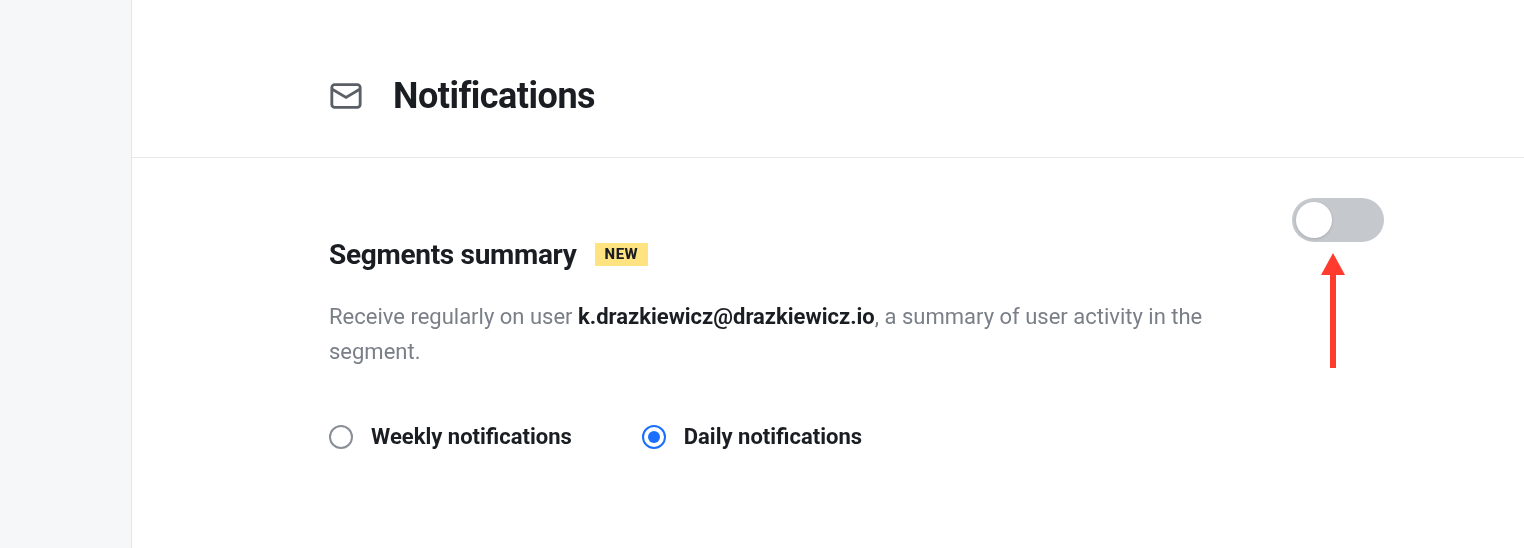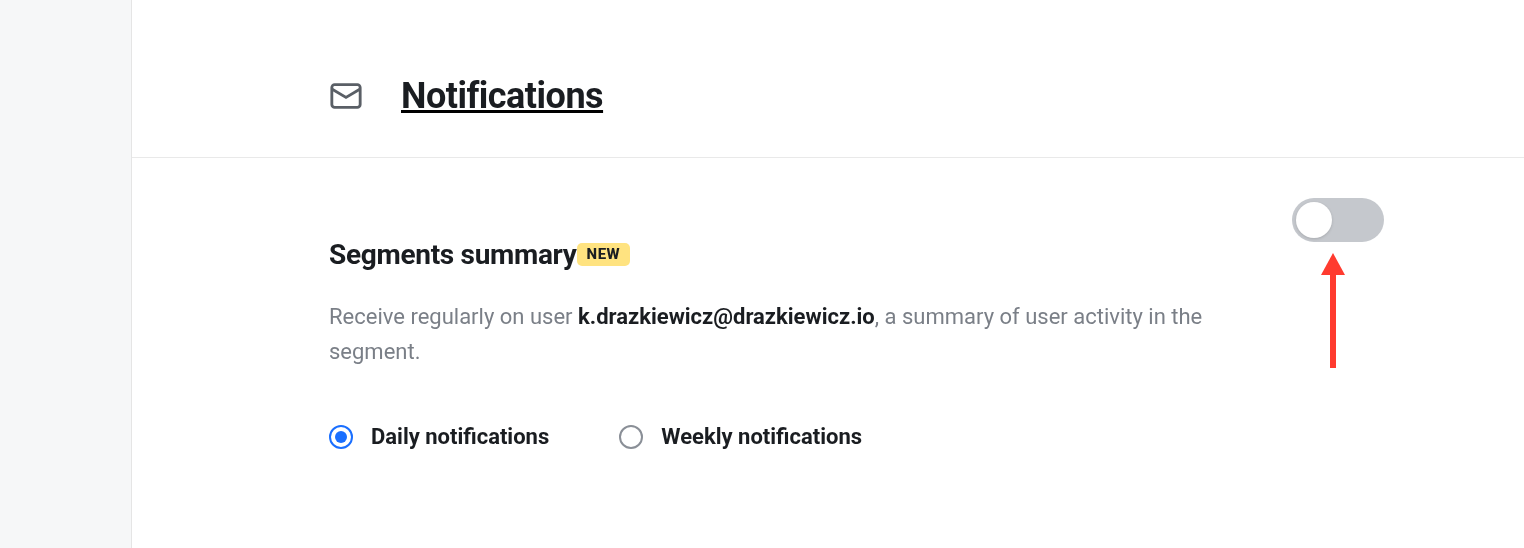--- a/index.html
+++ b/index.html
@@ -31,22 +31,21 @@
       align-items: center;
       gap: 30px;
       padding: 75px 0 40px 197px;
       border-bottom: 1px solid #e9e9e9;
       margin-left: 0;
       margin-right: 0;
     }
     .header-inner {
       display: flex;
       align-items: center;
-      gap: 38px;
-      text-decoration: underline;
+      gap: 30px;
     }
     .mail-icon-wrap {
       display: flex;
       align-items: center;
       justify-content: center;
     }
     .mail-icon-wrap svg {
       width: 34px;
       height: 34px;
       stroke: #5a5f66;
@@ -59,36 +58,37 @@
       color: #1a1d21;
       letter-spacing: -0.5px;
     }
     .content-area {
       padding: 80px 140px 0 197px;
       position: relative;
     }
     .section-header {
       display: flex;
       align-items: center;
+      gap: 18px;
       margin-bottom: 28px;
     }
     .section-title {
       font-size: 28px;
       font-weight: 700;
       color: #1a1d21;
       letter-spacing: -0.3px;
     }
     .new-badge {
       background: #ffe380;
       color: #1a1d21;
       font-size: 15px;
       font-weight: 800;
       letter-spacing: 0.5px;
       padding: 4px 10px;
-      border-radius: 5px;
+      border-radius: 0;
       line-height: 1;
     }
     .section-desc {
       font-size: 22px;
       color: #7a7f87;
       line-height: 1.6;
       max-width: 920px;
       margin-bottom: 55px;
     }
     .section-desc .bold {
@@ -191,31 +191,31 @@
       <h2 class="section-title">Segments summary</h2>
       <span class="new-badge">NEW</span>
     </div>
 
     <p class="section-desc">
       <span>Receive regularly on user </span><span class="bold">k.drazkiewicz@drazkiewicz.io</span><span>, a summary of user activity in the segment.</span>
     </p>
 
     <div class="radio-row">
       <label class="radio-item">
+        <span class="radio-circle">
+          
+        </span>
+        <span class="radio-label">Weekly notifications</span>
+      </label>
+      <label class="radio-item">
         <span class="radio-circle selected">
           <span class="radio-dot"></span>
         </span>
         <span class="radio-label">Daily notifications</span>
       </label>
-      <label class="radio-item">
-        <span class="radio-circle">
-          
-        </span>
-        <span class="radio-label">Weekly notifications</span>
-      </label>
     </div>
 
     <div class="toggle">
       <div class="toggle-knob"></div>
     </div>
 
     <div class="arrow-annotation">
       <svg viewBox="0 0 30 120">
         <line x1="15" y1="15" x2="15" y2="115" stroke="#ff3b2f" stroke-width="6"></line>
         <polygon points="15,0 3,22 27,22" fill="#ff3b2f"></polygon>

